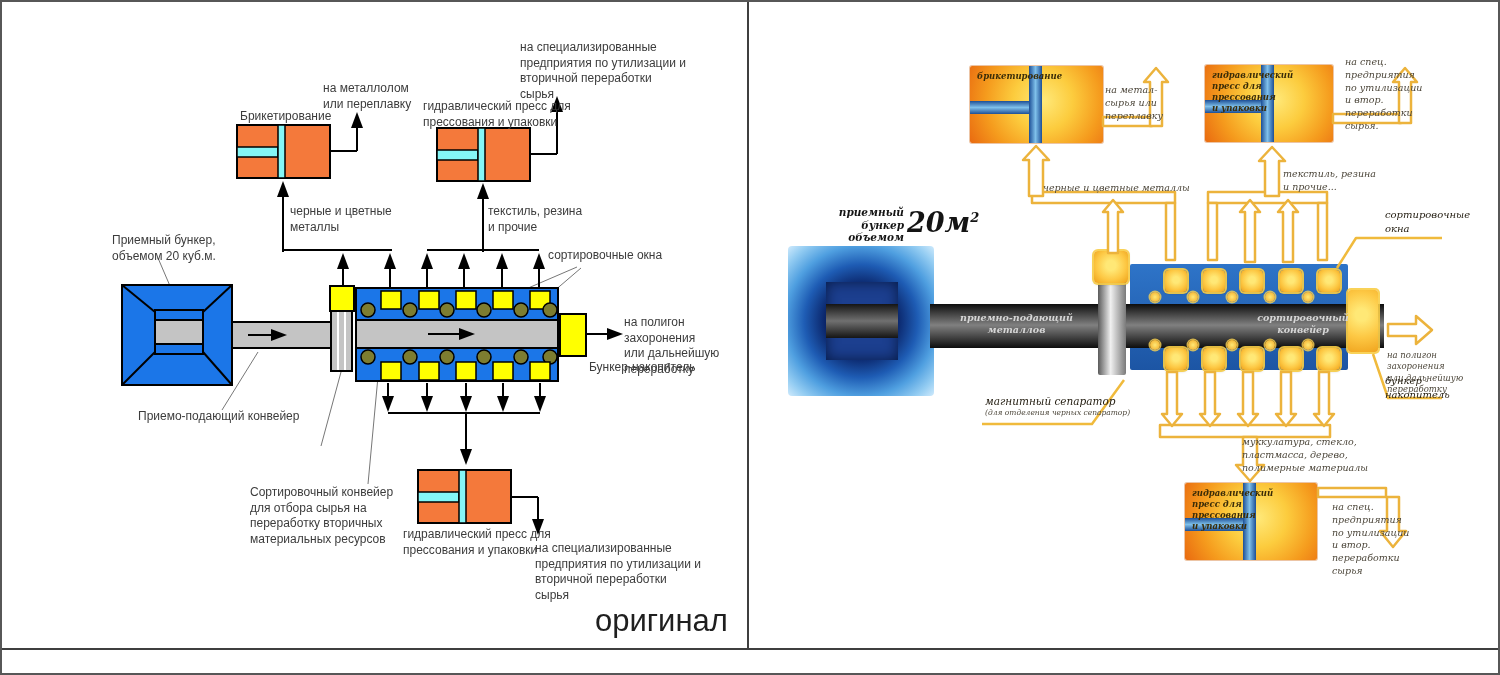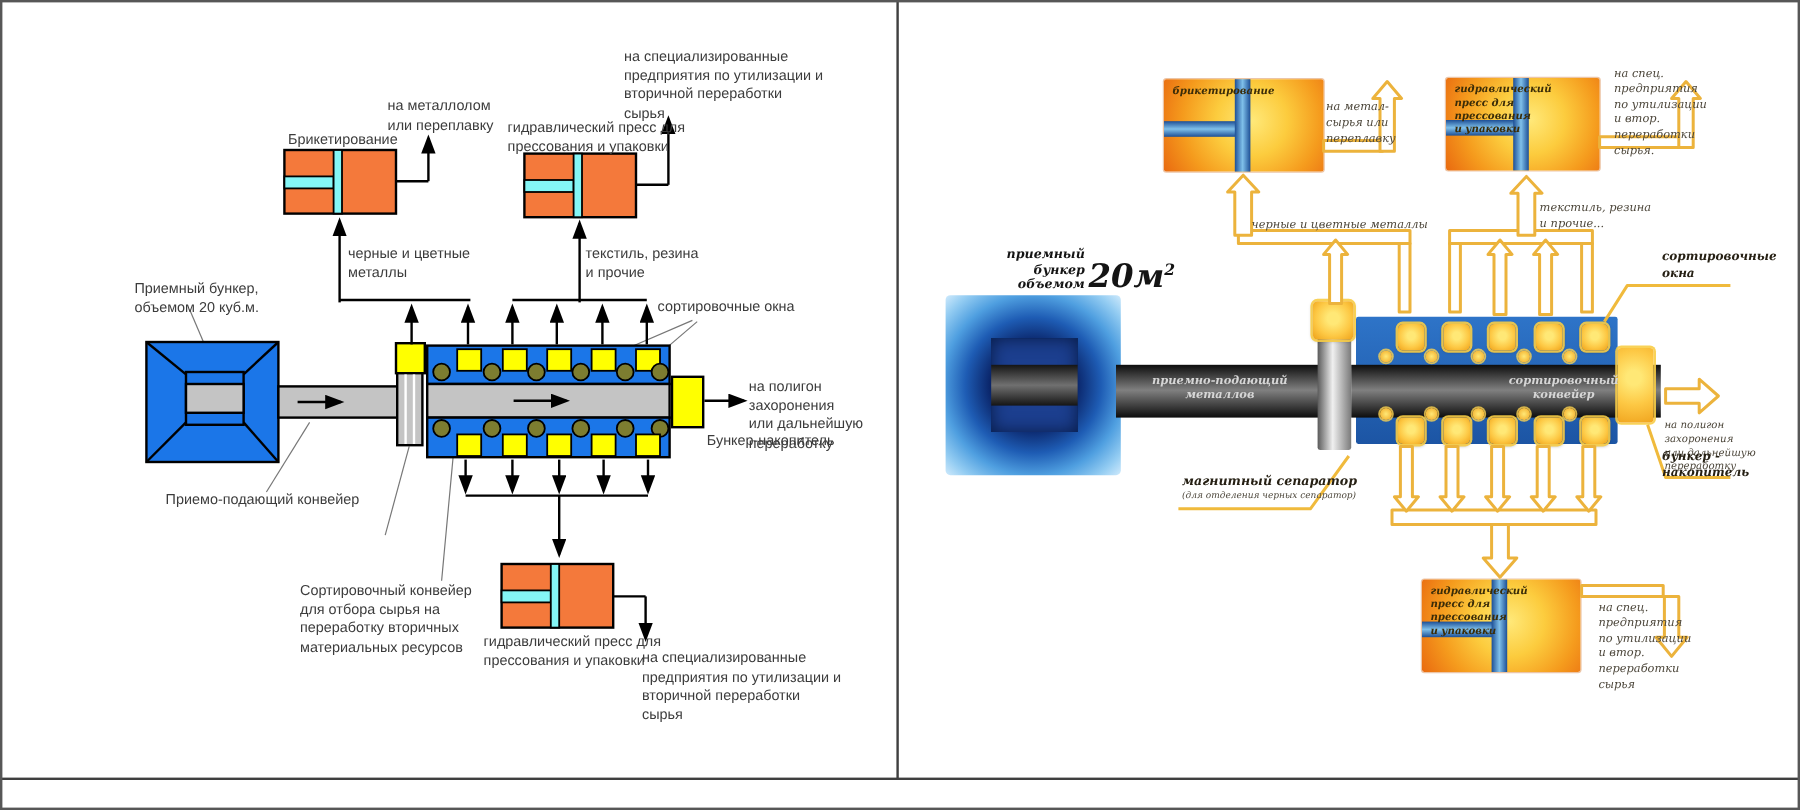--- a/index.html
+++ b/index.html
@@ -18,21 +18,21 @@
   .rbox{position:absolute;border-radius:2px;
         background:radial-gradient(circle at 55% 45%, #ffe97a 0%, #fccc3e 35%, #f59b1d 68%, #e96a10 100%);
         box-shadow:0 0 0 1px rgba(200,90,0,.35);}
   .vband{position:absolute;top:0;bottom:0;left:44%;width:13px;
         background:linear-gradient(90deg,#1d4f96,#7fc0ea 50%,#1d4f96);}
   .hband{position:absolute;left:0;width:46%;top:46%;height:13px;
         background:linear-gradient(180deg,#1d4f96,#7fc0ea 50%,#1d4f96);}
   .rbox-label{position:absolute;left:7px;top:5px;font:italic bold 8.5px/1.3 "DejaVu Serif",serif;
         color:#3a2c08;white-space:pre-line;}
   .r-lab{position:absolute;font:italic 9.5px/1.35 "DejaVu Serif",serif;color:#4c463a;white-space:pre-line;}
-  .r-bold{font-weight:bold;color:#262014;}
+  .r-bold{font-weight:normal;color:#262014;}
   .tube-lab{position:absolute;font:italic bold 9.5px/1.3 "DejaVu Serif",serif;color:#d6d6d6;
         text-align:center;white-space:pre-line;}
   .rhopper{position:absolute;left:40px;top:246px;width:146px;height:150px;border-radius:4px;
         background:radial-gradient(circle at 50% 50%, #0a2468 34%, #1e5cb4 54%, #4f9fe0 72%, #93ccf2 88%, #cfeafc 100%);}
   .rhopper-in{position:absolute;left:38px;top:36px;width:72px;height:78px;background:#1c3f8f;
         box-shadow:inset 0 0 14px #071ender 😉;}
   .rhopper-in{box-shadow:inset 0 0 14px #071a45;}
   .rhopper-band{position:absolute;left:0;top:22px;width:100%;height:34px;
         background:linear-gradient(180deg,#151515,#707070 50%,#151515);}
   .rtube{position:absolute;background:linear-gradient(180deg,#0d0d0d,#808080 48%,#0d0d0d);}
@@ -41,21 +41,21 @@
   .gsq{position:absolute;width:22px;height:22px;border-radius:4px;
         background:radial-gradient(circle at 50% 45%, #ffe876 20%, #fdc844 60%, #eda018 100%);
         box-shadow:0 0 0 2px rgba(248,205,70,.9),0 1px 3px rgba(0,0,0,.35);}
   .gdot{position:absolute;width:10px;height:10px;border-radius:50%;
         background:radial-gradient(circle,#ffe876,#f0a41e);box-shadow:0 0 0 1.5px rgba(250,210,80,.8);}
   .gband{position:absolute;left:382px;top:264px;width:218px;height:106px;border-radius:2px;
         background:linear-gradient(180deg,#2e74c8,#1c55a4);}
   .gstore{position:absolute;border-radius:3px;
         background:radial-gradient(circle at 45% 40%, #ffe876 15%, #fdc844 55%, #f0a41e 100%);
         box-shadow:0 0 0 2px rgba(248,205,70,.9);}
-  .r-hoptitle{position:absolute;left:48px;top:206px;display:flex;gap:3px;align-items:flex-end;
+  .r-hoptitle{position:absolute;left:48px;top:206px;display:flex;gap:3px;align-items:center;
         font-family:"DejaVu Serif",serif;color:#141414;}
   .r-hoptitle .sm{font:italic bold 10.5px/1.2 "DejaVu Serif",serif;text-align:right;white-space:pre-line;width:108px;}
   .r-hoptitle .bg{font:italic bold 27px/1 "DejaVu Serif",serif;margin-top:-4px;}
   .r-hoptitle sup{font-size:13px;}
   svg{position:absolute;left:0;top:0;}
 </style>
 </head>
 <body>
 
 <div class="stage">
@@ -343,24 +343,28 @@
     <div class="r-lab r-bold" style="left:637px;top:208px;font-size:10px">сортировочные
 окна</div>
     <div class="r-lab" style="left:639px;top:350px;font-size:8.5px">на полигон
 захоронения
 или дальнейшую
 переработку</div>
     <div class="r-lab r-bold" style="left:637px;top:374px;font-size:10px">бункер -
 накопитель</div>
     <div class="r-lab r-bold" style="left:237px;top:394px;font-size:10.5px">магнитный сепаратор</div>
     <div class="r-lab" style="left:237px;top:408px;font-size:7.5px">(для отделения черных сепаратор)</div>
+    <div class="r-lab" style="left:494px;top:436px">муккулатура, стекло,
+пластмасса, дерево,
+полимерные материалы</div>
     <div class="r-lab" style="left:584px;top:501px">на спец.
 предприятия
 по утилизации
 и втор.
 переработки
 сырья</div>
   </div>
 
   <div class="divider-v"></div>
   <div class="divider-h"></div>
+  <div class="cap" style="left:595px;top:604px">оригинал</div>
   <div class="frame"></div>
 </div>
 
 </body></html>

